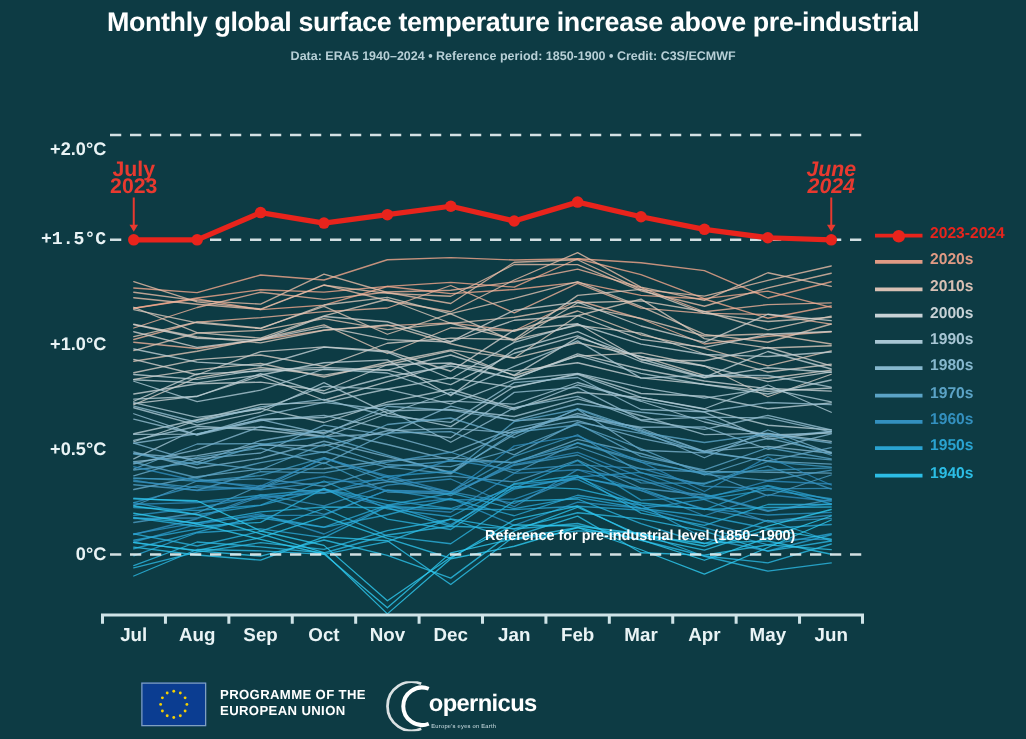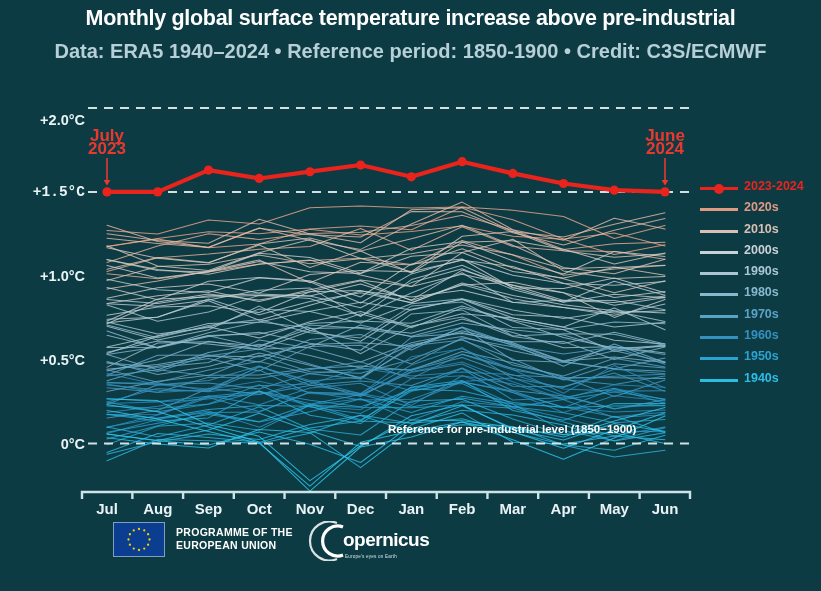--- a/index.html
+++ b/index.html
@@ -14,21 +14,21 @@
   
   #title {
     position: absolute; left: 0; top: 6px; width: 821px;
     text-align: center;
     font-size: 21.5px; font-weight: bold; color: #ffffff;
     letter-spacing: -0.3px;
   }
   #subtitle {
     position: absolute; left: 0; top: 40px; width: 821px;
     text-align: center;
-    font-size: 20px; font-weight: bold; color: #b7cfd6;
+    font-size: 10px; font-weight: bold; color: #b7cfd6;
   }
 
   
   #plot { position: absolute; left: 0; top: 0; width: 821px; height: 591px; }
   #chart-svg { position: absolute; left: 0; top: 0; }
 
   
   .ylab {
     position: absolute; right: 0; width: 78px; text-align: right;
     font-size: 14.5px; font-weight: bold; color: #e9f3f5;
@@ -63,21 +63,21 @@
   .leg-label {
     position: absolute; left: 44px; top: 1px;
     font-size: 12.5px; font-weight: bold; white-space: nowrap;
   }
   .leg-dot {
     position: absolute; left: 14px; top: 5.5px;
     width: 10px; height: 10px; border-radius: 50%;
   }
 
   
-  #footer { position: absolute; left: 0; top: 512px; width: 821px; height: 55px; }
+  #footer { position: absolute; left: 0; top: 536px; width: 821px; height: 55px; }
   .logo { position: absolute; }
   #eu-flag {
     left: 113px; top: 10px; width: 52px; height: 35px;
     background: #0b3d91; border: 1px solid #7f9fc0;
   }
   #eu-text {
     left: 176px; top: 14px;
     font-size: 10.5px; font-weight: bold; color: #ffffff;
     line-height: 13px; letter-spacing: 0.3px;
   }
@@ -245,21 +245,21 @@
       <div class="xlab" style="left: 512.818px;">Mar</div>
       <div class="xlab" style="left: 563.545px;">Apr</div>
       <div class="xlab" style="left: 614.273px;">May</div>
       <div class="xlab" style="left: 665px;">Jun</div>
     </div>
 
   <div id="ann-july" class="ann" style="left: 107px; top: 130px;">
     <div>July</div>
     <div>2023</div>
   </div>
-  <div id="ann-june" class="ann" style="left: 665px; top: 130px;">
+  <div id="ann-june" class="ann" style="left: 665px; top: 130px; font-style: italic;">
     <div>June</div>
     <div>2024</div>
   </div>
 
   <div id="ref-note">Reference for pre-industrial level (1850−1900)</div>
 
   <div id="legend">
       <div class="leg-row">
         <div class="leg-line" style="background: rgb(232, 36, 28);"></div>
         <div class="leg-dot" style="background: rgb(232, 36, 28);"></div>

